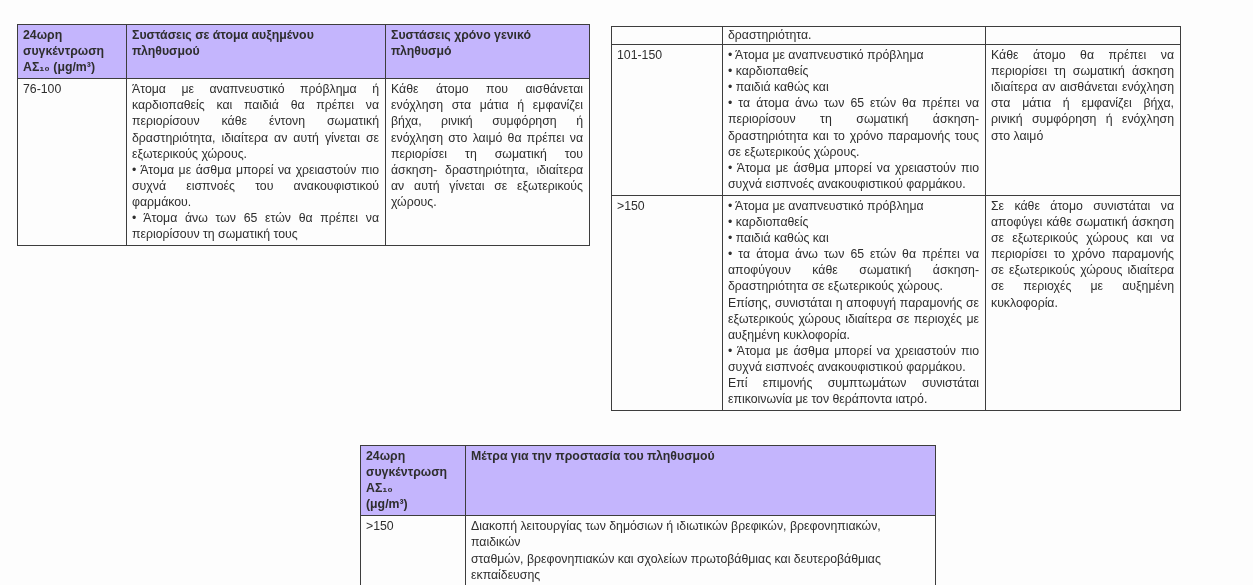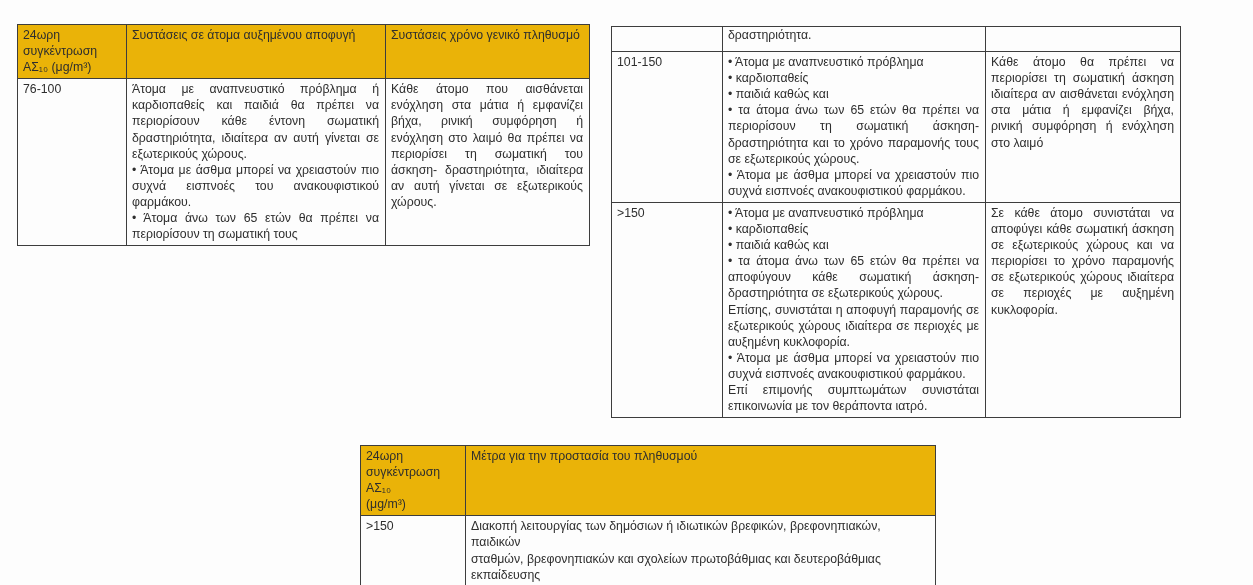--- a/index.html
+++ b/index.html
@@ -21,32 +21,32 @@
     vertical-align:top;
     padding:2px 6px 3px 5px;
     font-size:12.3px;
     line-height:16.1px;
     color:#2e2e2e;
     text-align:justify;
     white-space:pre-line;
     overflow:hidden;
     font-weight:normal;
   }
-  th { background:#eab308; font-weight:normal; text-align:left; }
+  th { background:#c4b5fd; font-weight:bold; text-align:left; }
   td.range { text-align:left; }
   th.center { }
 
   .tbl1 { left:17px;  top:24px;  width:572px; }
   .tbl1 tr.hrow  { height:51px; }
   .tbl1 tr.row1  { height:97px; }
   .tbl1 tr.row2  { height:161px; }
 
   .tbl2 { left:611px; top:26px;  width:569px; }
   .tbl2 tr.cont  { height:17px; }
-  .tbl2 tr.cont td { padding-top:0; padding-bottom:8px; }
+  .tbl2 tr.cont td { padding-top:0; padding-bottom:1px; }
   .tbl2 tr.row1  { height:149px; }
   .tbl2 tr.row2  { height:207px; }
 
   .tbl3 { left:360px; top:445px; width:575px; }
   .tbl3 tr.hrow  { height:45px; }
   .tbl3 tr.row1  { height:68px; }
 </style>
 </head>
 <body>
 
@@ -57,21 +57,21 @@
       <colgroup>
           <col style="width:109px">
           <col style="width:259px">
           <col style="width:204px">
         </colgroup>
       <tbody>
           <tr class="hrow">
         <th>24ωρη
 συγκέντρωση
 ΑΣ₁₀ (μg/m³)</th>
-        <th>Συστάσεις σε άτομα αυξημένου αποφυγή</th>
+        <th>Συστάσεις σε άτομα αυξημένου πληθυσμού</th>
         <th>Συστάσεις χρόνο γενικό πληθυσμό</th>
       </tr>
       <tr class="row2">
         <td class="range">76-100</td>
         <td>Άτομα με αναπνευστικό πρόβλημα ή καρδιοπαθείς και παιδιά θα πρέπει να περιορίσουν κάθε έντονη σωματική δραστηριότητα, ιδιαίτερα αν αυτή γίνεται σε εξωτερικούς χώρους.
 • Άτομα με άσθμα μπορεί να χρειαστούν πιο συχνά εισπνοές του ανακουφιστικού φαρμάκου.
 • Άτομα άνω των 65 ετών θα πρέπει να περιορίσουν τη σωματική τους</td>
         <td>Κάθε άτομο που αισθάνεται ενόχληση στα μάτια ή εμφανίζει βήχα, ρινική συμφόρηση ή ενόχληση στο λαιμό θα πρέπει να περιορίσει τη σωματική του άσκηση- δραστηριότητα, ιδιαίτερα αν αυτή γίνεται σε εξωτερικούς χώρους.</td>
       </tr>
     </tbody>

